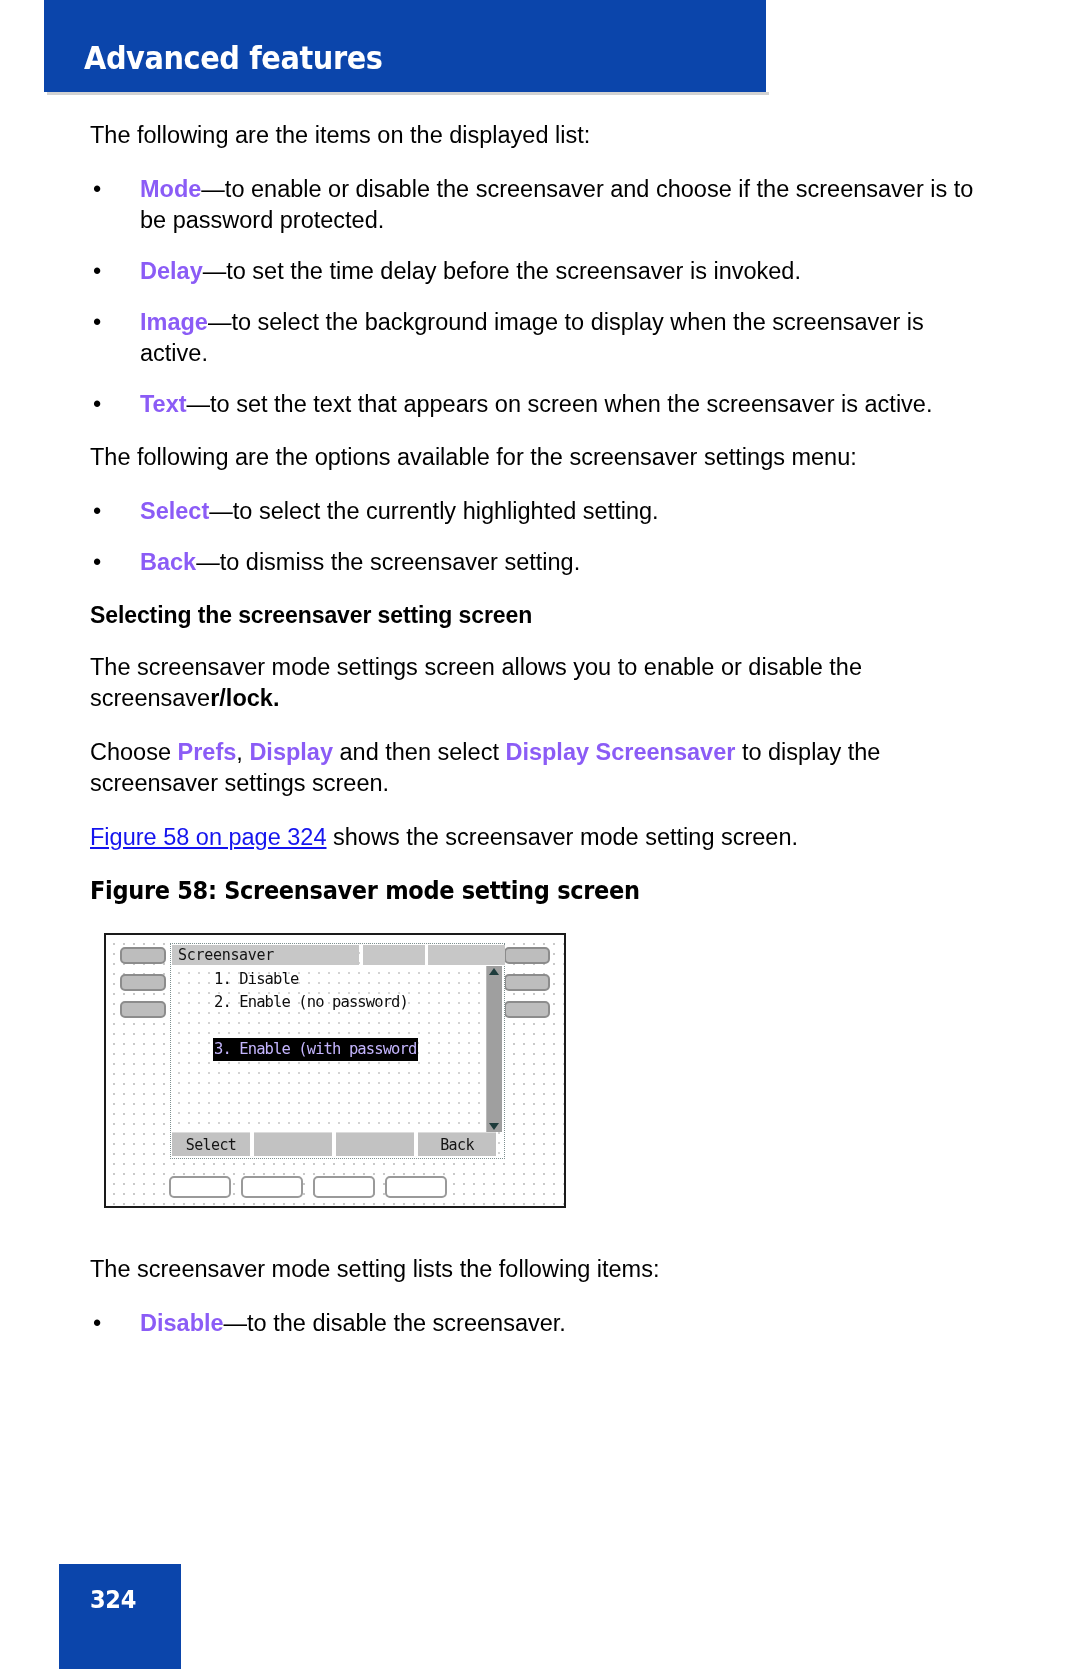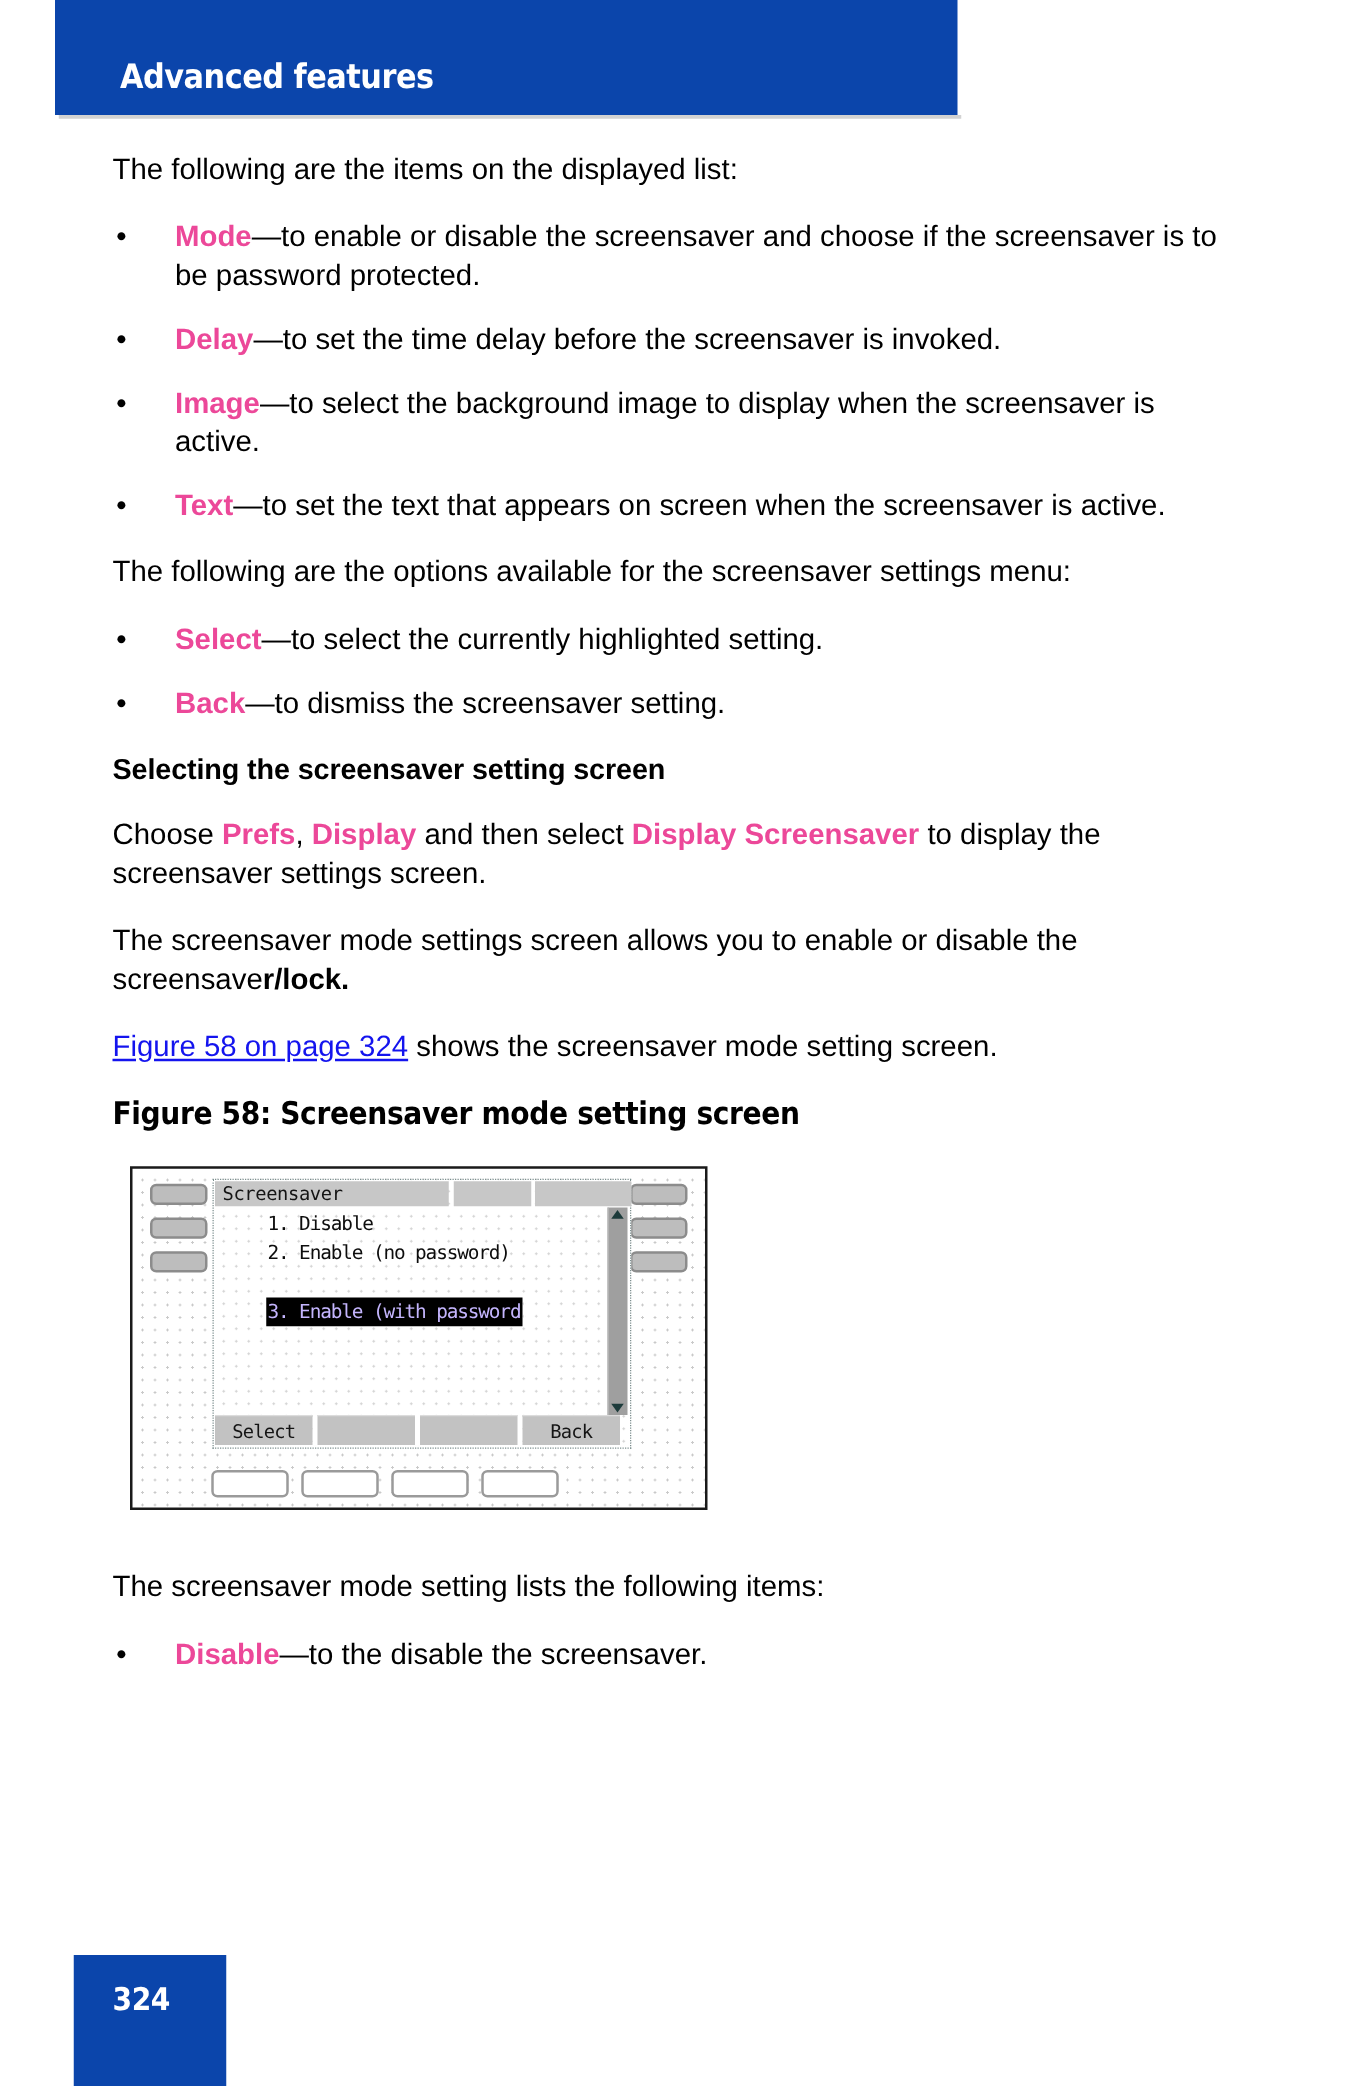--- a/index.html
+++ b/index.html
@@ -8,22 +8,22 @@
     font-family:"Liberation Sans","DejaVu Sans",sans-serif;
     color:#000000;
   }
 
   
   .page-header{
     position:absolute;left:44px;top:0;width:722px;height:92px;
     background:#0b45ab;
   }
   .page-header .title{
-    position:absolute;left:52px;bottom:15px;
-    color:#ffffff;font-size:27px;font-weight:bold;
+    position:absolute;left:40px;bottom:15px;
+    color:#ffffff;font-size:32px;font-weight:bold;
     font-family:"DejaVu Sans","Liberation Sans",sans-serif;
     letter-spacing:-0.4px;
     font-stretch:condensed;
   }
   .header-shadow{
     position:absolute;left:47px;top:92px;width:722px;height:3px;
     background:#d2d2d2;
   }
 
   
@@ -38,21 +38,21 @@
   .bullets li{
     position:relative;
     margin:0 0 20px 0;
     padding-left:50px;
     font-size:23.5px;line-height:31px;
   }
   .bullets li:last-child{margin-bottom:0;}
   .bullets li .dot{
     position:absolute;left:3px;top:0;font-size:23.5px;line-height:31px;
   }
-  .kw{color:#ec4899;font-weight:bold;}
+  .kw{color:#8b5cf6;font-weight:bold;}
   .link{color:#1414ee;text-align:right;}
   b.plain{font-weight:bold;color:#000;}
 
   h3.sub{
     margin:0 0 22px 0;
     font-size:23px;font-weight:bold;line-height:30px;
     letter-spacing:-0.1px;
   }
 
   .figcaption{
@@ -218,23 +218,23 @@
       <span class="kw">Select</span><span>—to select the currently highlighted setting.</span>
     </li>
     <li>
       <span class="dot">•</span>
       <span class="kw">Back</span><span>—to dismiss the screensaver setting.</span>
     </li>
   </ul>
 
   <h3 class="sub">Selecting the screensaver setting screen</h3>
 
+  <p class="body"><span>The screensaver mode settings screen allows you to enable or disable the screensave</span><b class="plain">r/lock.</b></p>
+
   <p class="body"><span>Choose </span><span class="kw">Prefs</span><span>, </span><span class="kw">Display</span><span> and then select </span><span class="kw">Display Screensaver</span><span> to display the screensaver settings screen.</span></p>
-
-  <p class="body"><span>The screensaver mode settings screen allows you to enable or disable the screensave</span><b class="plain">r/lock.</b></p>
 
   <p class="body"><a class="link" href="#">Figure 58 on page 324</a><span> shows the screensaver mode setting screen.</span></p>
 
   <div class="figcaption">Figure 58: Screensaver mode setting screen</div>
 
   <div class="figure-wrap">
     <div class="phone">
 
       <div class="key left l1"></div>
       <div class="key left l2"></div>

